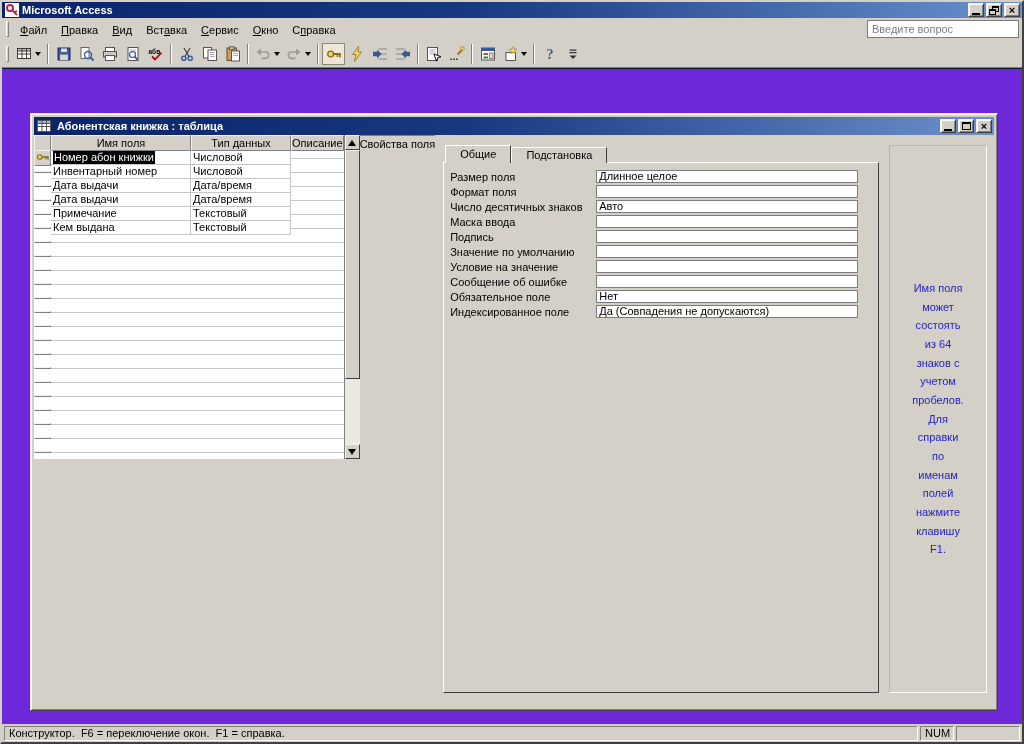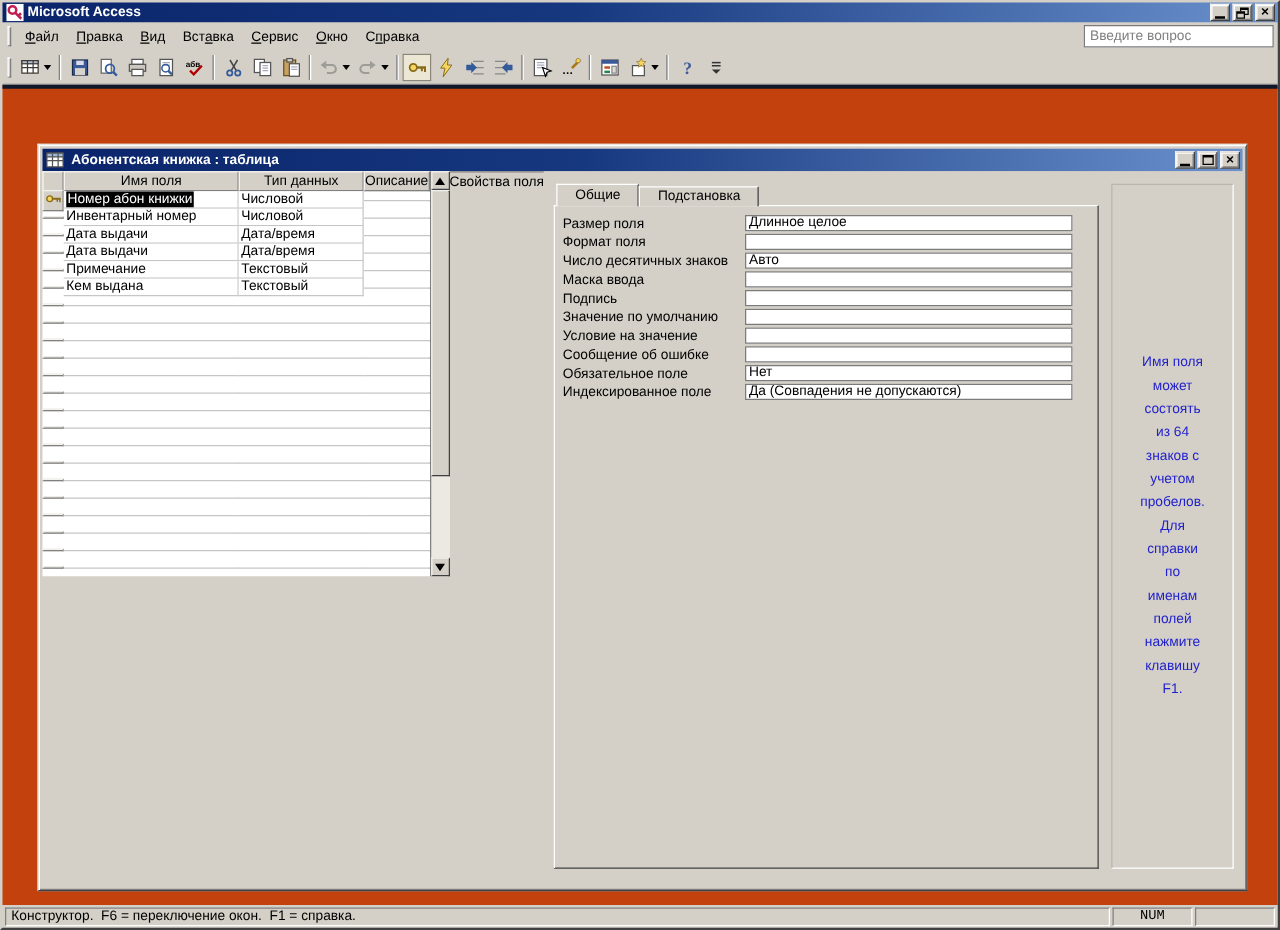--- a/index.html
+++ b/index.html
@@ -38,21 +38,21 @@
   .tb-items{display:flex;align-items:center;height:100%;}
   .tb-btn{height:22px;min-width:23px;display:flex;align-items:center;justify-content:center;
           padding:0 2px;border:1px solid transparent;}
   .tb-btn.pressed{background:#ece7d4;border:1px solid #8a867a;}
   .tb-btn.disabled .tb-ico{opacity:.4;filter:grayscale(1);}
   .tb-ico{width:16px;height:16px;display:flex;align-items:center;justify-content:center;}
   .tb-ico svg{display:block;}
   .dd{width:0;height:0;border:3px solid transparent;border-top:4px solid #000;margin-left:3px;margin-top:4px;}
   .tb-sep{width:2px;height:20px;border-left:1px solid #808080;border-right:1px solid #fff;margin:0 3px;}
   
-  .workspace{flex:1;position:relative;background:#c2410c;min-height:0;border-top:3px solid #0f172a;}
+  .workspace{flex:1;position:relative;background:#6d28d9;min-height:0;border-top:1px solid #0f172a;}
   .docwin{position:absolute;left:28px;top:44px;width:968px;height:598px;background:#d4d0c8;
           border:1px solid;border-color:#e8e6e0 #404040 #404040 #e8e6e0;
           box-shadow:inset 1px 1px 0 #fff,inset -1px -1px 0 #808080;
           padding:3px;display:flex;flex-direction:column;}
   .doc-titlebar{height:18px;flex:0 0 auto;display:flex;align-items:center;padding:0 2px;
             background:linear-gradient(90deg,#0a246a 0%,#16387f 45%,#6a91cd 100%);}
   .doc-title{color:#fff;font-size:11px;font-weight:bold;flex:1;margin-left:3px;white-space:nowrap;}
   .doc-body{flex:1;display:flex;flex-direction:row;background:#d4d0c8;min-height:0;}
   
   .grid{display:flex;height:324px;flex:0 0 auto;background:#fff;}
@@ -86,21 +86,21 @@
   .prow{display:flex;align-items:center;height:15px;}
   .plabel{width:146px;flex:0 0 auto;font-size:11px;color:#000;white-space:nowrap;}
   .pfield{width:262px;height:13px;background:#fff;border:1px solid #7b7b7b;font-size:11px;line-height:11px;padding:0 2px;color:#000;white-space:nowrap;overflow:hidden;}
   .help-box{flex:1;display:flex;align-items:center;justify-content:center;padding:0 22px;
             border:1px solid;border-color:#bab6ae #fff #fff #bab6ae;}
   .help-text{color:#2222cc;font-size:11px;text-align:center;line-height:1.7;}
   
   .statusbar{height:18px;flex:0 0 auto;display:flex;align-items:center;gap:2px;padding:1px 2px;background:#d4d0c8;}
   .sb-panel{border:1px solid;border-color:#808080 #fff #fff #808080;height:15px;font-size:11px;line-height:13px;padding:0 4px;white-space:pre;color:#000;}
   .sb-panel.main{flex:1;}
-  .sb-panel.num{width:64px;text-align:center;font-family:Liberation Mono, monospace;}
+  .sb-panel.num{width:34px;text-align:right;}
   .sb-panel.end{width:64px;}
 </style>
 </head>
 <body>
 
 <div class="app">
 
   <div class="titlebar">
     <span class="ticon">
       <svg width="14" height="14" viewBox="0 0 14 14">

